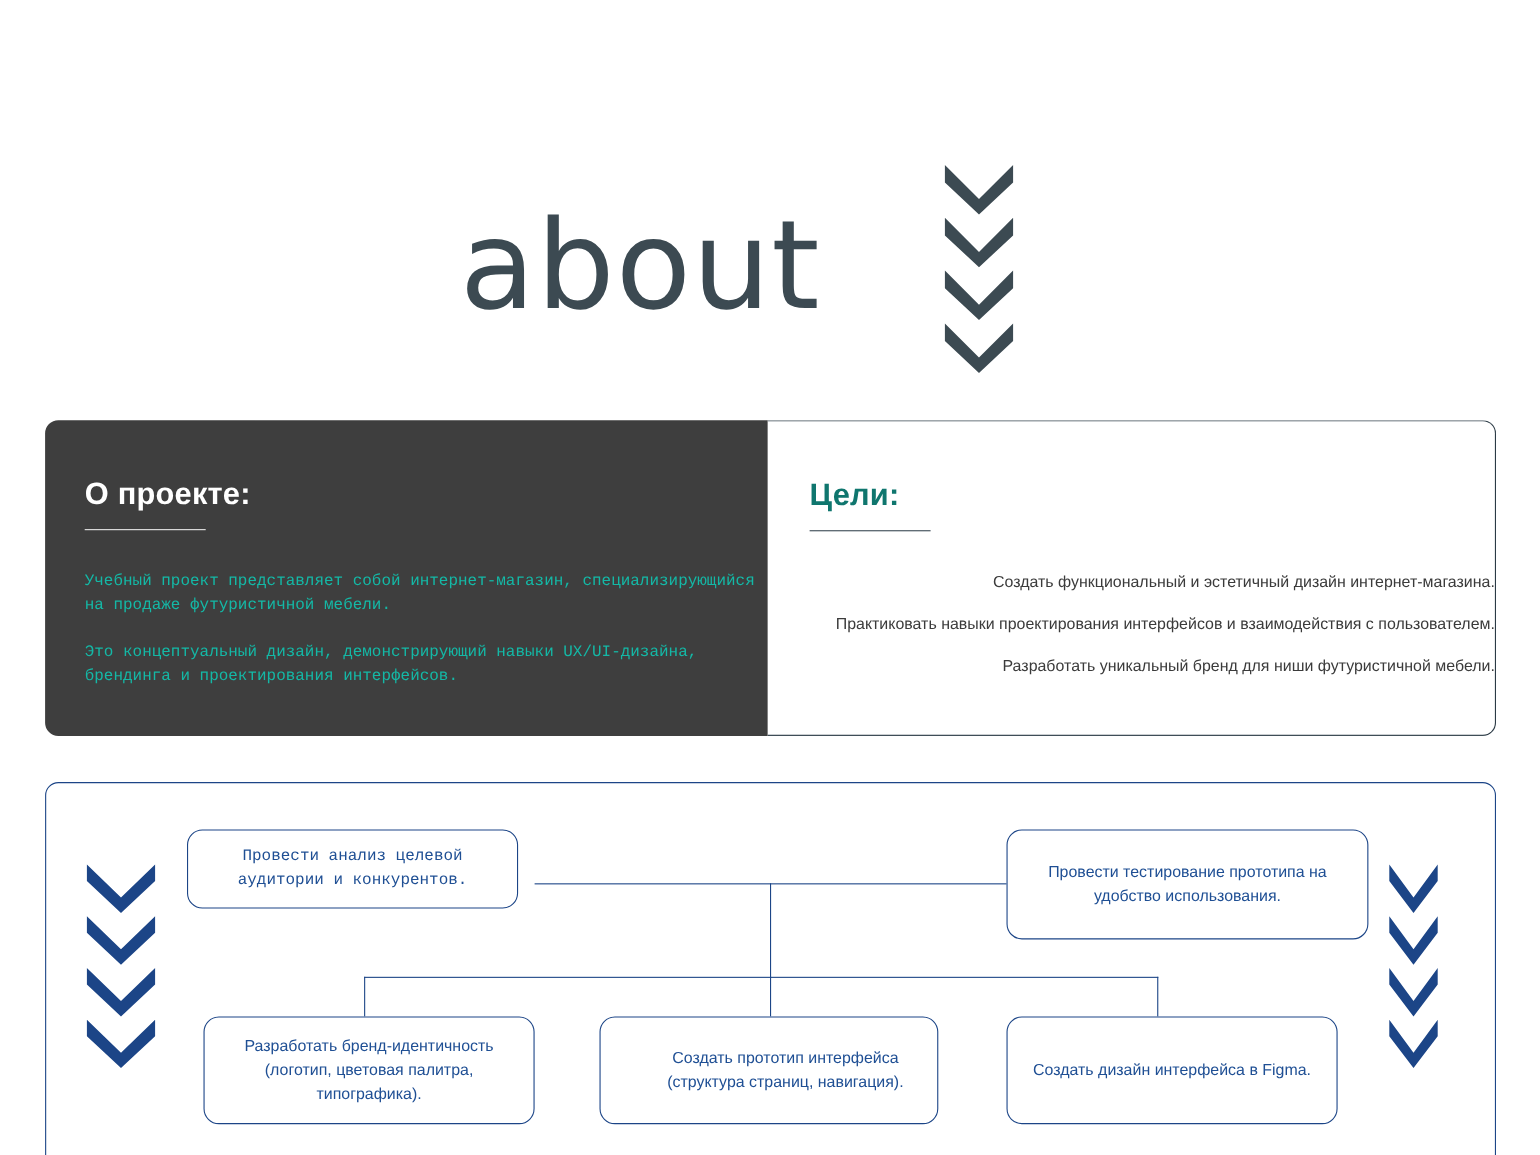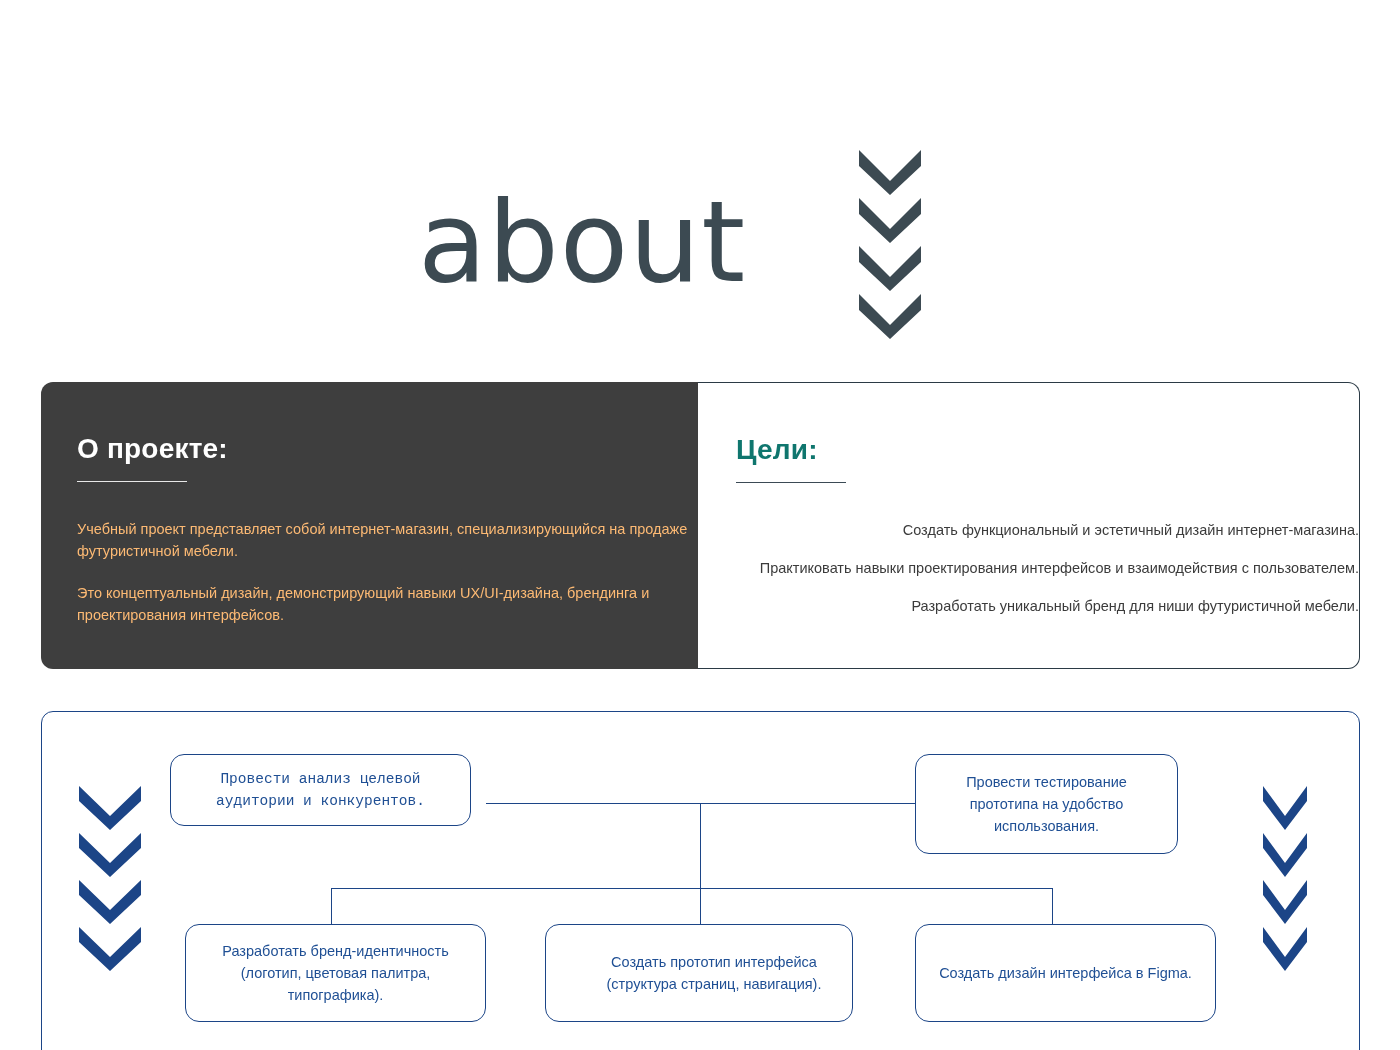--- a/index.html
+++ b/index.html
@@ -104,21 +104,21 @@
     height: 1px;
   }
   .panel-dark .panel-rule { background: #e8e8e8; }
   .panel-light .panel-rule { background: #3b4a55; }
 
   .panel-body {
     margin-top: 36px;
     font-size: 14.5px;
     line-height: 22px;
   }
-  .panel-dark .panel-body { color: #fdba74; }
+  .panel-dark .panel-body { color: #14b8a6; font-family: Liberation Mono, monospace; }
   .panel-light .panel-body { color: #3b3b3b; }
 
   .para { margin-bottom: 20px; }
   .para:last-child { margin-bottom: 0; margin-top: 20px; }
 
   .goal { margin-bottom: 16px; text-align: right; }
   .goal:last-child { margin-bottom: 0; }
 
   
   .tasks-panel {
@@ -154,21 +154,21 @@
     font-size: 14.5px;
     line-height: 22px;
     text-align: center;
     display: flex;
     align-items: center;
     justify-content: center;
     padding: 6px 14px;
   }
 
   .tb1 { left: 170px; top: 754px;  width: 301px; height: 72px; font-family: Liberation Mono, monospace; }
-  .tb4 { left: 915px; top: 754px;  width: 263px; height: 100px; }
+  .tb4 { left: 915px; top: 754px;  width: 329px; height: 100px; }
   .tb5 { left: 185px; top: 924px;  width: 301px; height: 98px;  }
   .tb6 { left: 545px; top: 924px;  width: 308px; height: 98px; padding-left: 44px;  }
   .tb7 { left: 915px; top: 924px;  width: 301px; height: 98px;  }
 
   
   .line { position: absolute; background: #1c4587; }
 
   .ln-h-top      { left: 486px; top: 803px;  width: 429px; height: 1.3px; }
   .ln-v-center   { left: 700px; top: 803px;  width: 1.3px; height: 86px;  }
   .ln-h-mid      { left: 331px; top: 888px;  width: 722px; height: 1.3px; }

